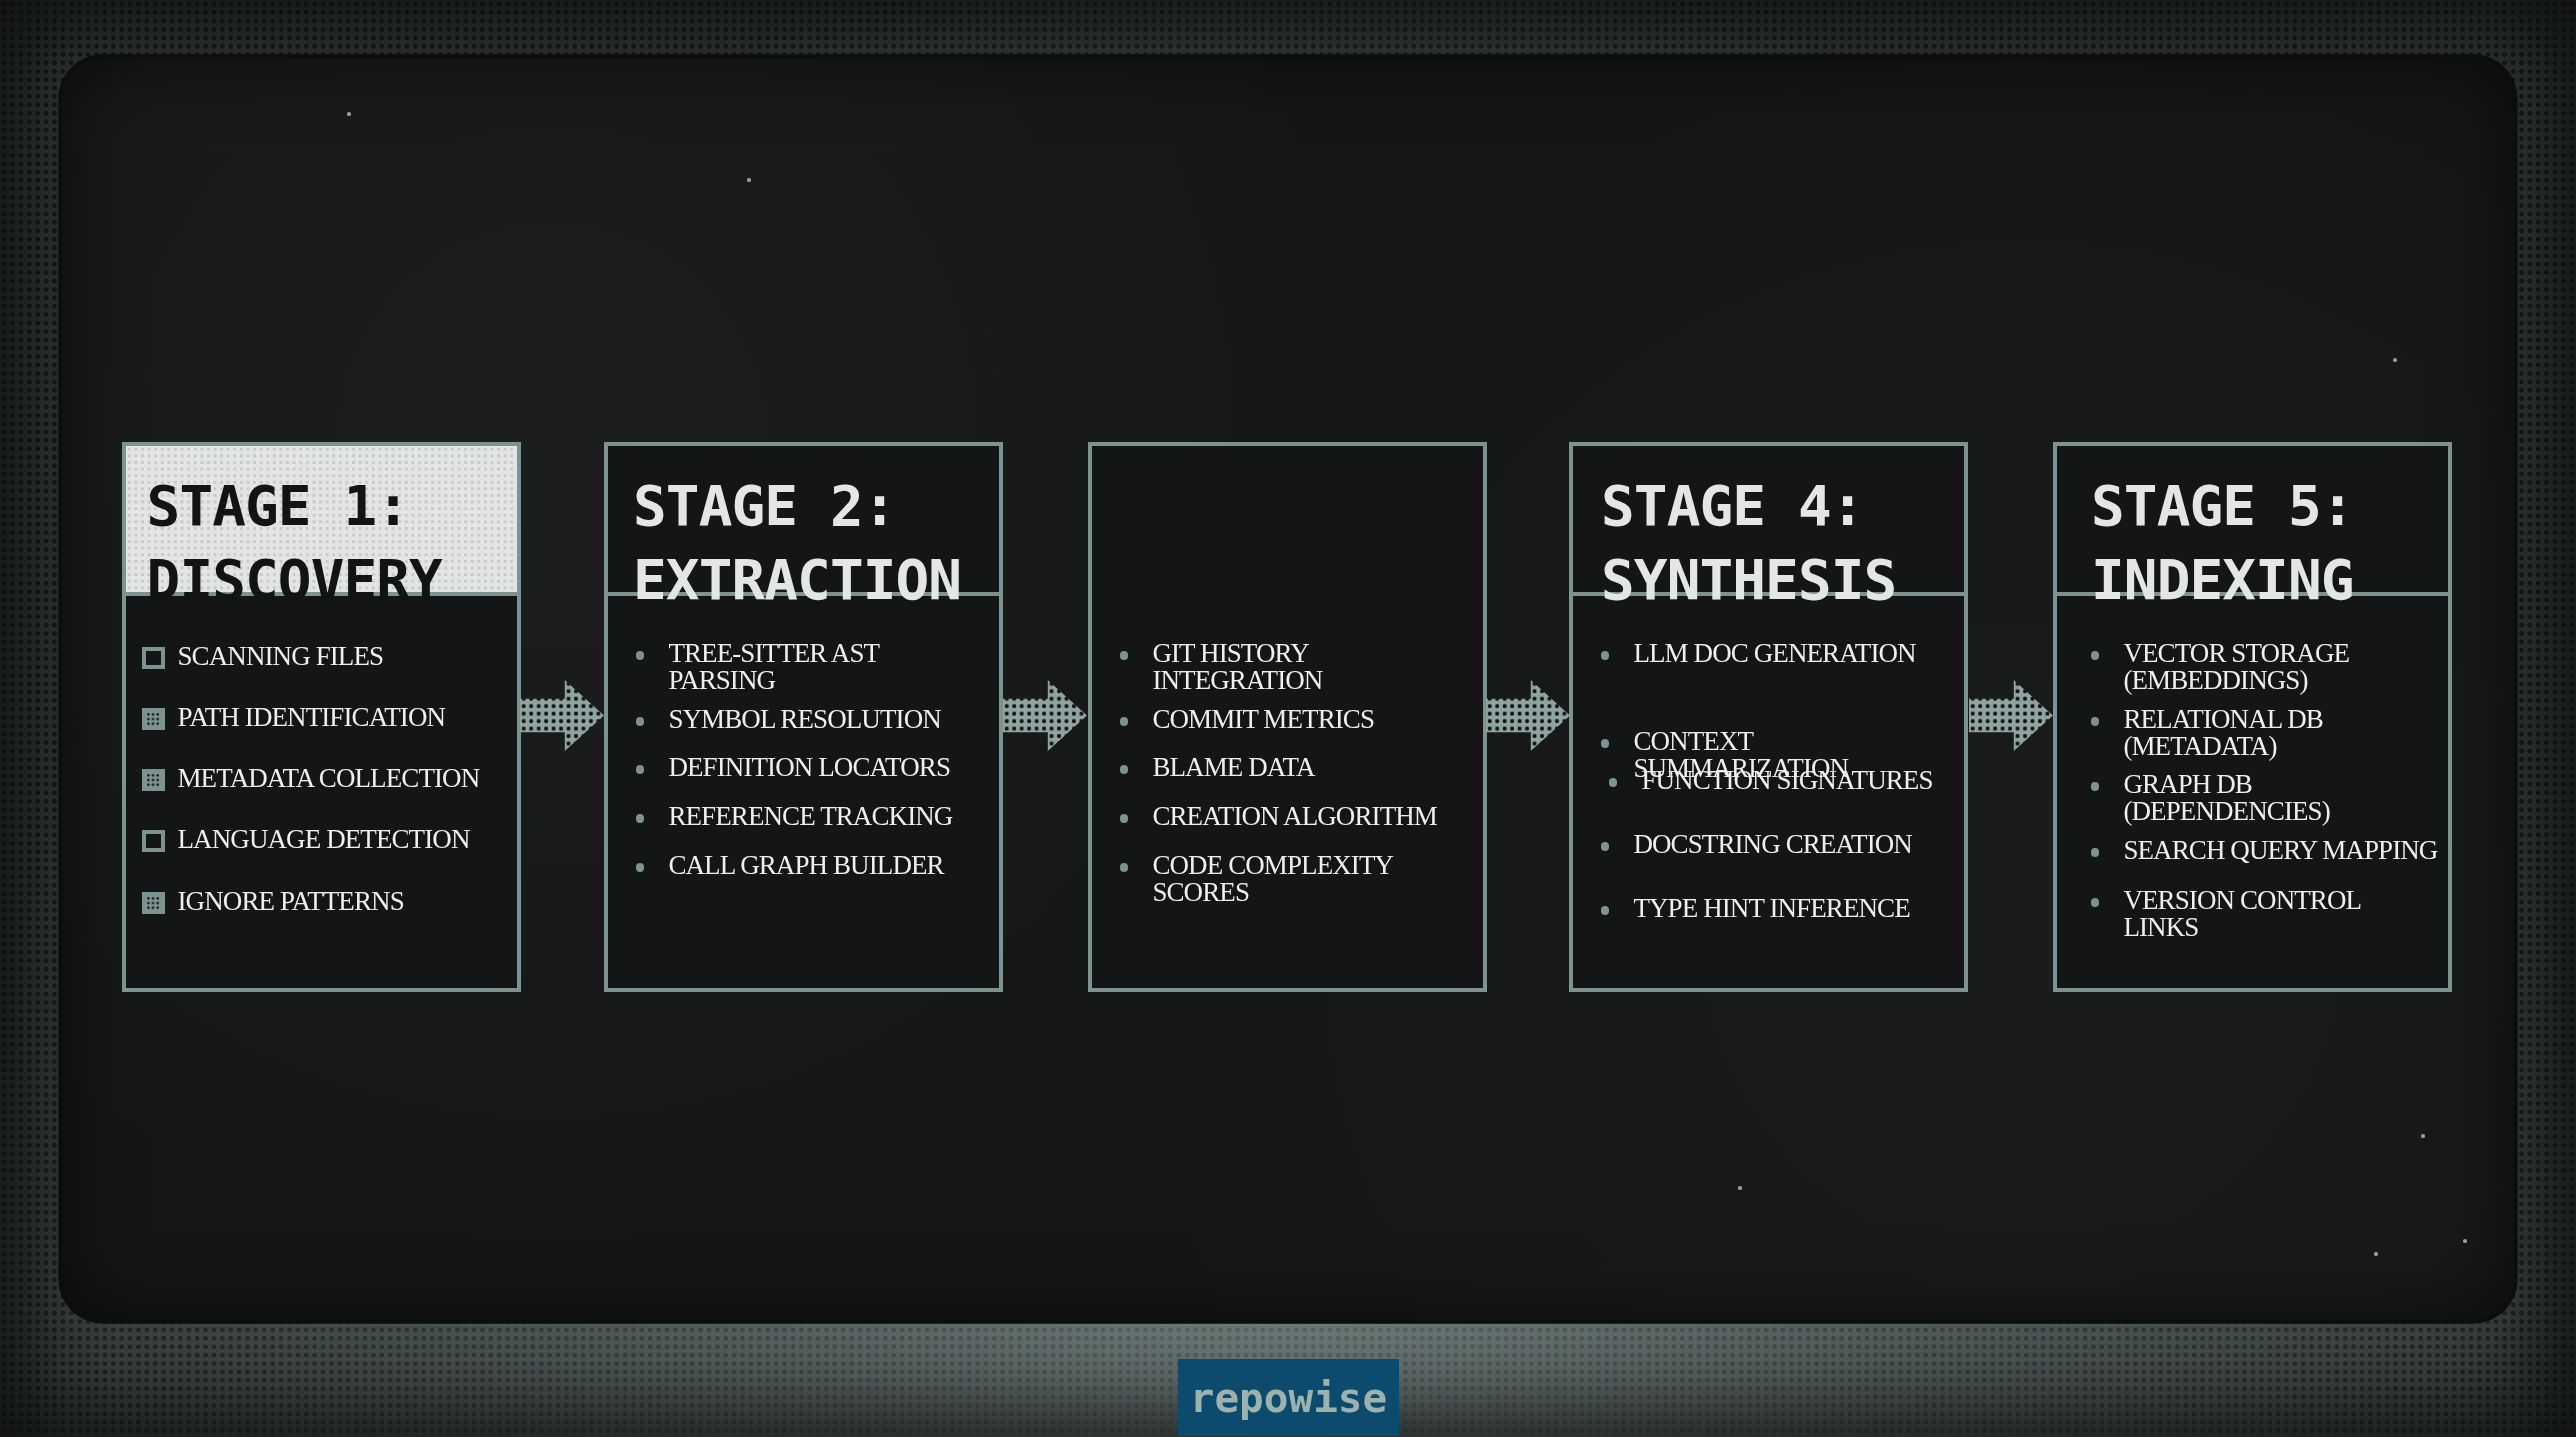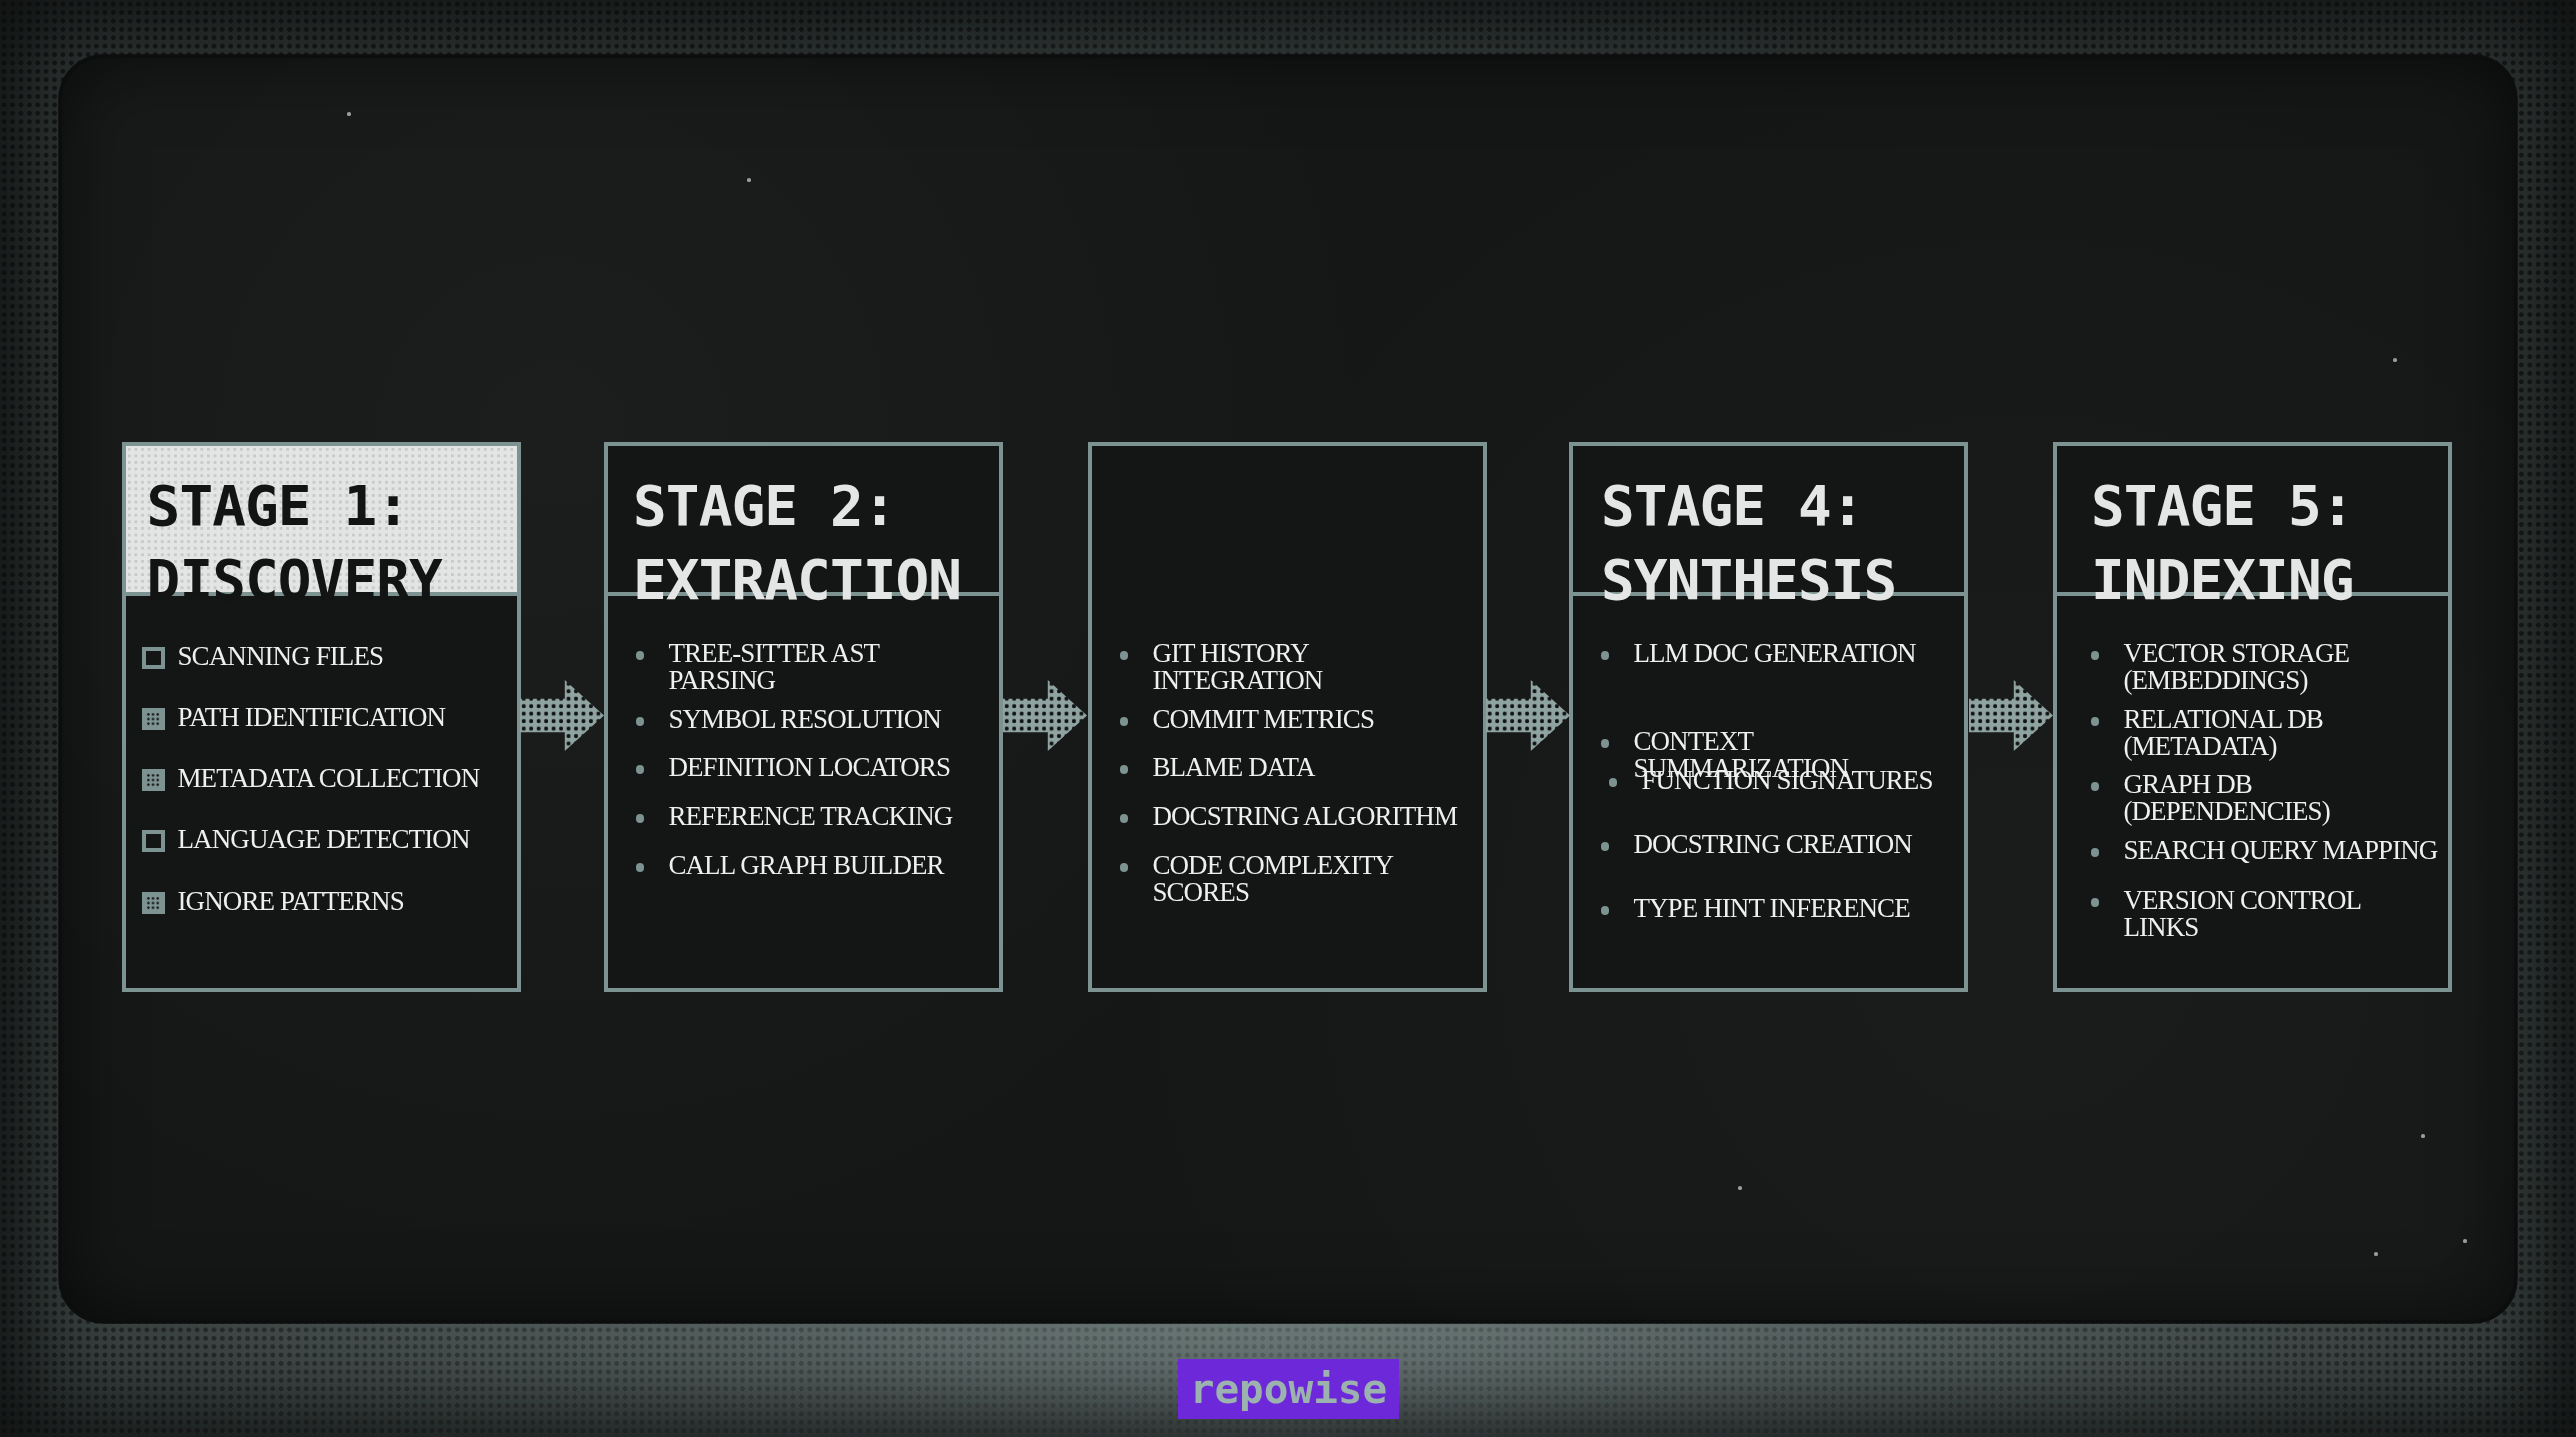--- a/index.html
+++ b/index.html
@@ -86,22 +86,22 @@
   .checkbox.checked {
     background-color:#7d9391;
     background-image: radial-gradient(circle, #1a1c1c 35%, transparent 42%);
     background-size:4.7px 4.7px;
   }
   .cb-text { margin-left:13px; }
 
   .arrow { position:absolute; width:84px; height:71px; }
 
   .brand {
-    position:absolute; left:1178px; top:1359px; width:221px; height:60px;
-    background:#6d28d9;
+    position:absolute; left:1178px; top:1359px; width:221px; height:77px;
+    background:#0c4a6e;
     display:flex; align-items:center; justify-content:center;
   }
   .brand-text {
     font-family:"DejaVu Sans Mono","Liberation Mono",monospace;
     font-weight:bold; font-size:41px; color:#9bb2ae; letter-spacing:0px;
   }
 </style>
 </head>
 <body>
 
@@ -190,21 +190,21 @@
     <div class="item" style="top:109px;">
       <span class="bullet"></span>
       <span class="item-text">COMMIT METRICS</span>
     </div>
     <div class="item" style="top:157px;">
       <span class="bullet"></span>
       <span class="item-text">BLAME DATA</span>
     </div>
     <div class="item" style="top:206px;">
       <span class="bullet"></span>
-      <span class="item-text">DOCSTRING ALGORITHM</span>
+      <span class="item-text">CREATION ALGORITHM</span>
     </div>
     <div class="item" style="top:255px;">
       <span class="bullet"></span>
       <span class="item-text">CODE COMPLEXITY
 SCORES</span>
     </div>
   </div>
 </div>
 
 <div class="card" style="left:1569px;">

